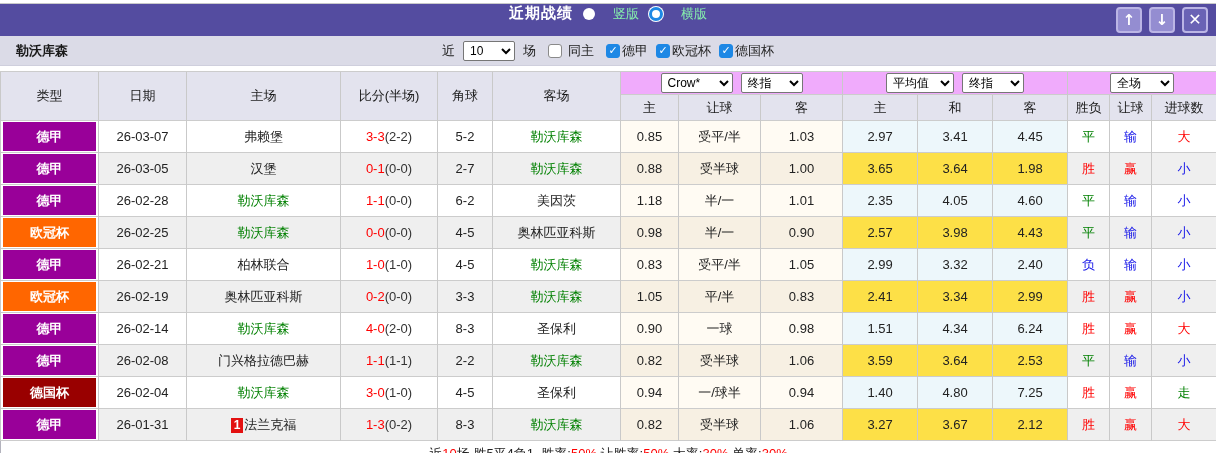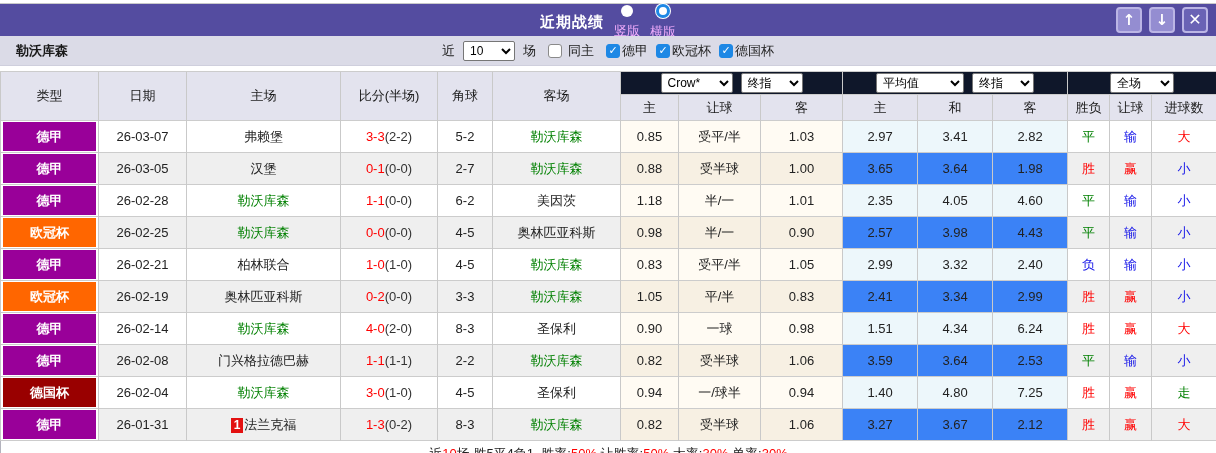--- a/index.html
+++ b/index.html
@@ -10,21 +10,21 @@
     font-size:13px; color:#222;
   }
   .topline { height:4px; border-top:2px solid #fff; border-bottom:1px solid #c9c9c9; background:#fff; }
 
   
   .titlebar {
     height:32px; background:#544CA0; display:flex; align-items:flex-start; position:relative;
   }
   .title-group { margin:0 auto; display:flex; align-items:center; gap:10px; }
   .title { color:#fff; font-weight:bold; font-size:15px; letter-spacing:1px; }
-  .radio-label { display:flex; align-items:center; gap:5px; color:#f0abfc; font-size:13px; cursor:pointer;flex-direction:column; }
+  .radio-label { display:flex; align-items:center; gap:18px; color:#86efac; font-size:13px; cursor:pointer; }
   .radio { width:12px; height:12px; border-radius:50%; display:inline-block; }
   .radio-filled { background:#fff; }
   .radio-ring { background:#fff; border:3px solid #1E88E5; box-shadow:0 0 0 1px #fff; width:14px; height:14px; }
   .win-buttons { position:absolute; right:8px; top:3px; display:flex; gap:7px; }
   .win-btn {
     width:26px; height:26px; border-radius:4px; background:#948DD1; border:2px solid #BBB5E5;
     color:#fff; font-size:15px; font-weight:bold; line-height:22px; text-align:center; cursor:pointer;
     font-family:"DejaVu Sans",sans-serif; padding:0;
   }
   .win-btn.close { background:#6A63B5; font-size:16px; }
@@ -49,30 +49,30 @@
   .cbox.checked::after {
     content:"✓"; position:absolute; left:1.5px; top:-1px; color:#fff; font-size:11px; font-weight:bold;
   }
 
   
   table { border-collapse:collapse; table-layout:fixed; width:1216px; margin-top:5px;
           border:1px solid #b3b3bd; }
   th, td { border-left:1px solid #c9c9c9; border-top:1px solid #cccccc; text-align:center;
            overflow:hidden; white-space:nowrap; }
   thead th { font-weight:normal; color:#1a1a1a; }
-  .hd-row1 th { background:#0f172a; height:23px; }
+  .hd-row1 th { background:#f0abfc; height:23px; }
   .hd-row2 th { background:#E3E3EE; height:26px; }
   th.rowspan2 { background:#E3E3EE; }
   .grp-selects { display:flex; justify-content:center; align-items:center; gap:8px; }
   tbody td { height:31px; }
   tbody tr.alt td { background:#EFEFEF; }
   td.c-h { background:#FFFBF3; }
   tr.alt td.c-h { background:#F7F0E3; }
   td.c-e { background:#EDF7FB; }
-  tr.alt td.c-e { background:#3b82f6; }
+  tr.alt td.c-e { background:#fde047; }
   td.c-type { background:#fff; padding:0; }
   tr.alt td.c-type { background:#fff; }
   .type-badge {
     display:flex; align-items:center; justify-content:center;
     height:29px; margin:1px 2px; color:#fff; font-weight:bold; font-size:13px;
   }
   .team-green { color:#008000; }
   .score-ft { color:#FF0000; }
   .score-ht { color:#333; }
   .rank-badge {
@@ -153,21 +153,21 @@
       <th rowspan="2" class="rowspan2">角球</th>
       <th rowspan="2" class="rowspan2">客场</th>
       <th colspan="3">
         <span class="grp-selects">
           <select style="width:72px;"><option>Crow*</option></select>
           <select style="width:62px;"><option>终指</option></select>
         </span>
       </th>
       <th colspan="3">
         <span class="grp-selects">
-          <select style="width:88px;"><option>平均值</option></select>
+          <select style="width:68px;"><option>平均值</option></select>
           <select style="width:62px;"><option>终指</option></select>
         </span>
       </th>
       <th colspan="3">
         <span class="grp-selects">
           <select style="width:64px;"><option>全场</option></select>
         </span>
       </th>
     </tr>
     <tr class="hd-row2" id="sub-header-row">
@@ -190,21 +190,21 @@
         <td>26-03-07</td>
         <td><span>弗赖堡</span></td>
         <td><span class="score-ft">3-3</span><span class="score-ht">(2-2)</span></td>
         <td>5-2</td>
         <td><span class="team-green">勒沃库森</span></td>
         <td class="c-h">0.85</td>
         <td class="c-h">受平/半</td>
         <td class="c-h">1.03</td>
         <td class="c-e">2.97</td>
         <td class="c-e">3.41</td>
-        <td class="c-e">2.82</td>
+        <td class="c-e">4.45</td>
         <td class="t-g">平</td>
         <td class="t-b">输</td>
         <td class="t-r">大</td>
       </tr>
       <tr class="alt">
         <td class="c-type">
           <span class="type-badge" style="background: rgb(153, 0, 153);">德甲</span>
         </td>
         <td>26-03-05</td>
         <td><span>汉堡</span></td>

